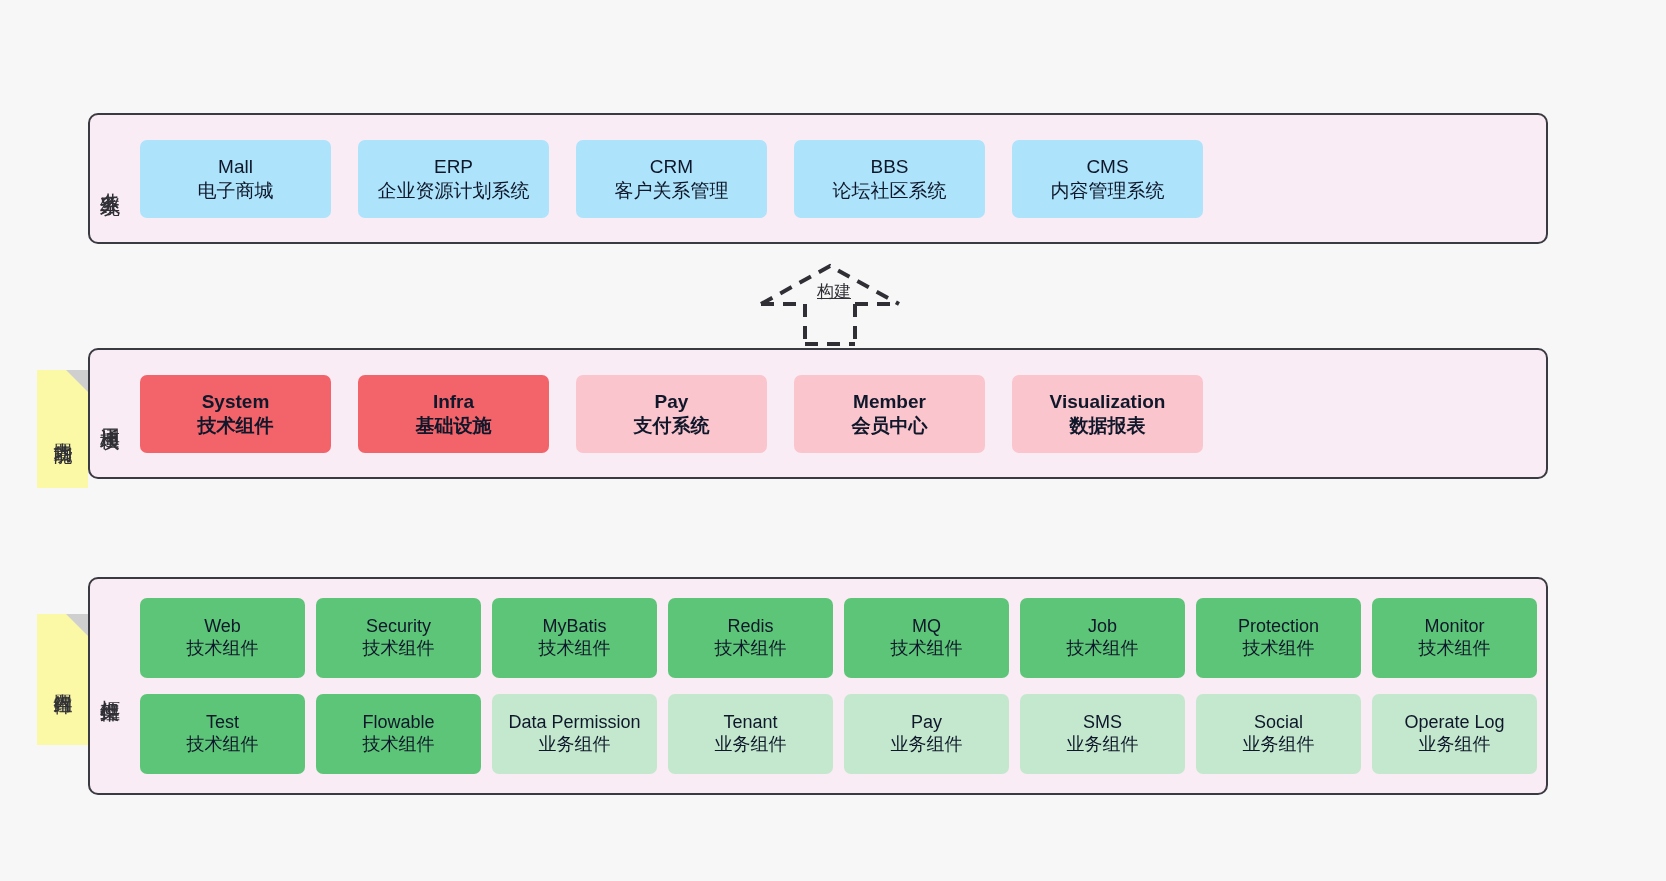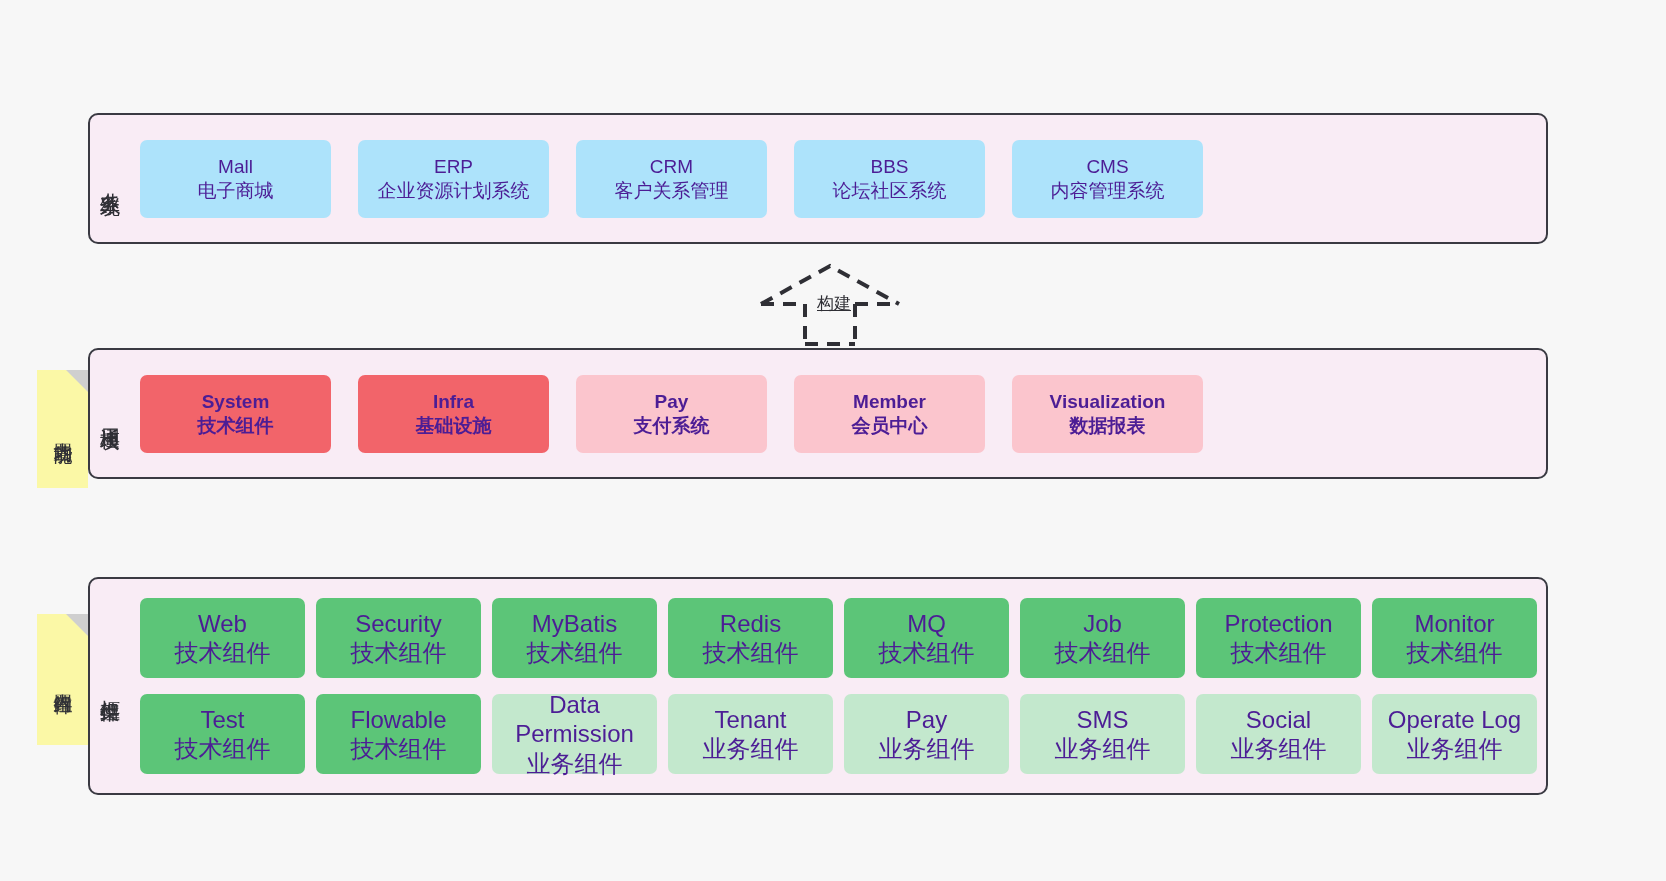--- a/index.html
+++ b/index.html
@@ -48,21 +48,21 @@
   
   .card{
     border-radius:7px;
     display:flex;
     flex-direction:column;
     align-items:center;
     justify-content:center;
     text-align:center;
     box-sizing:border-box;
     line-height:1.22;
-    color:#4c1d95;
+    color:#0f172a;
   }
   .card .en{font-size:19px;}
   .card .cn{font-size:19px;}
 
   
   #panel-business{left:88px;top:113px;width:1460px;height:131px;}
   #panel-business .panel-body{gap:27px;padding-left:10px;}
   .card-blue{background:#ade3fb;width:191px;height:78px;}
 
   
@@ -80,21 +80,21 @@
   .grid{
     display:grid;
     grid-template-columns:repeat(8,165px);
     grid-auto-rows:80px;
     column-gap:11px;
     row-gap:16px;
   }
   .card-green{background:#5cc578;}
   .card-lgreen{background:#c3e8cd;}
   .grid .card{width:165px;height:80px;padding:2px 4px;}
-  .grid .card .en,.grid .card .cn{font-size:24px;}
+  .grid .card .en,.grid .card .cn{font-size:18px;}
 
   
   .note{
     position:absolute;
     background:#fbf8a6;
     box-sizing:border-box;
     display:flex;
     align-items:center;
     justify-content:center;
     font-size:19px;
@@ -118,21 +118,21 @@
   
   .uml{position:absolute;}
   .uml svg{display:block;}
   .uml .uml-text{
     position:absolute;
     font-size:17px;
     color:#2f2f35;
     white-space:nowrap;
   }
   #uml-build{left:755px;top:262px;width:150px;height:84px;}
-  #uml-build .uml-text{left:62px;top:30px;text-decoration:underline;}
+  #uml-build .uml-text{left:62px;top:18px;text-decoration:underline;}
   #uml-impl{left:768px;top:494px;width:150px;height:84px;}
   #uml-impl .uml-text{left:62px;top:30px;}
 </style>
 </head>
 <body>
 
 <div class="stage">
 
   <div class="panel" id="panel-business">
     <div class="panel-label">业务系统</div>

